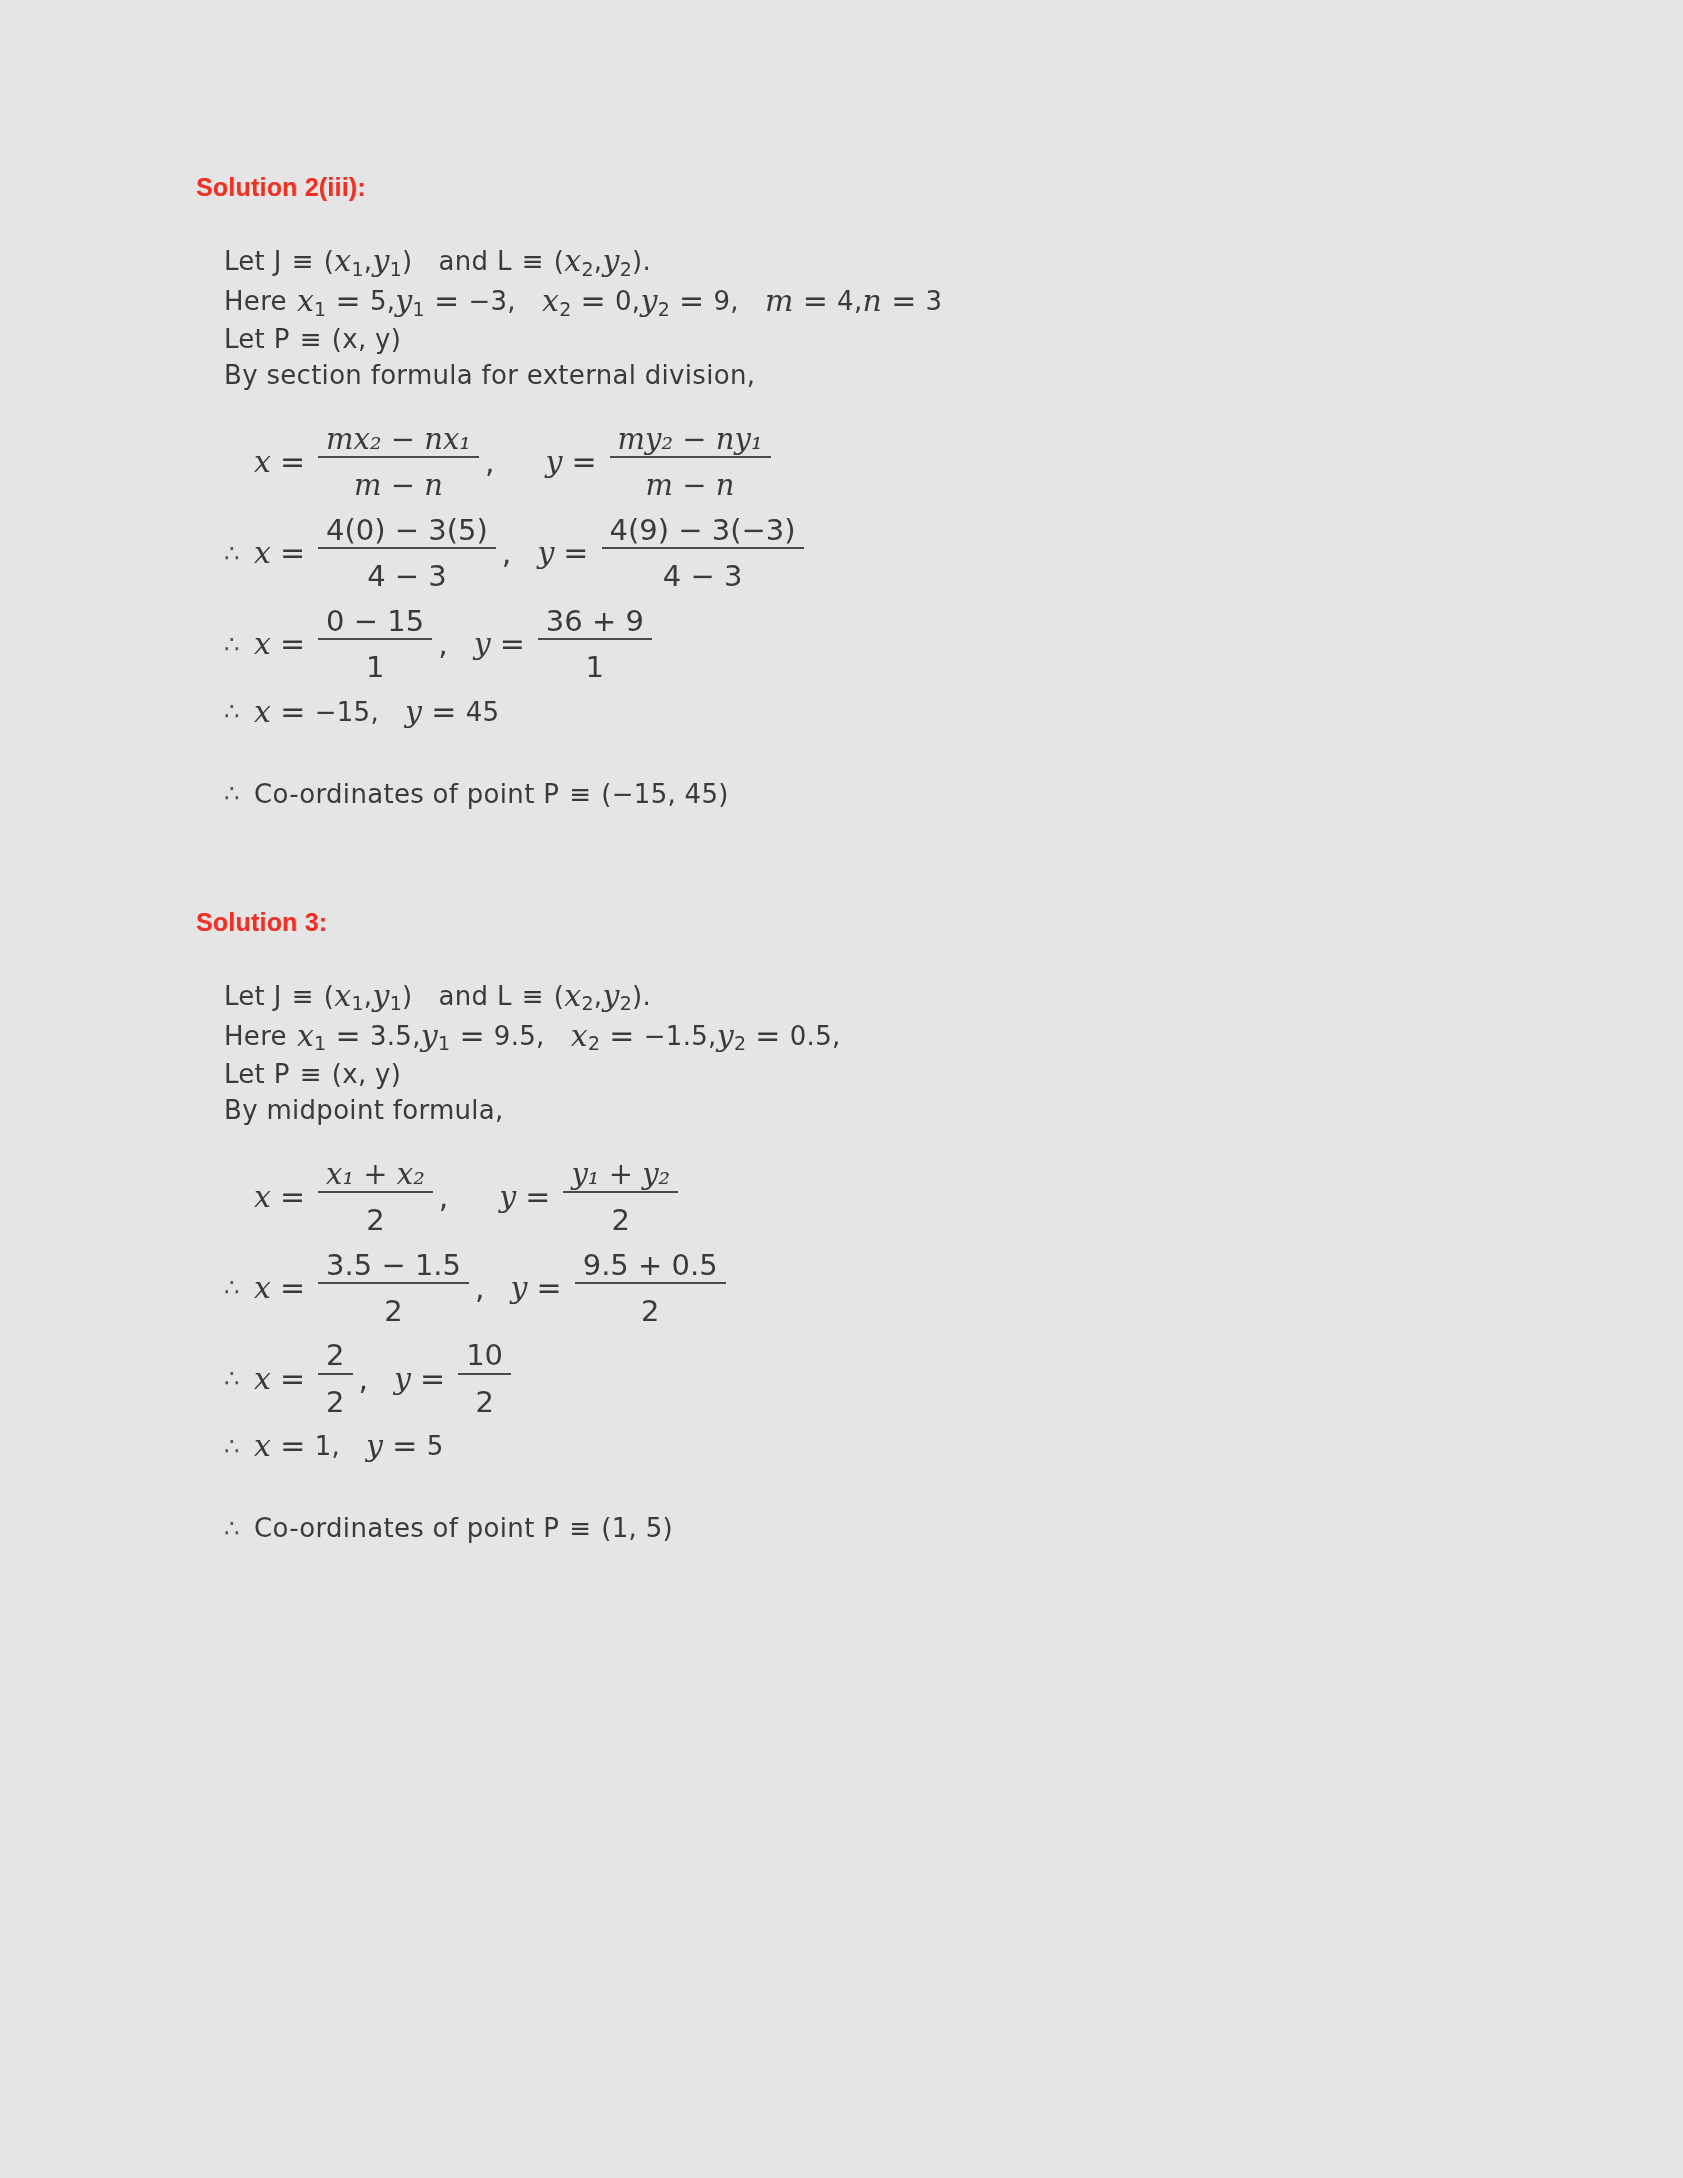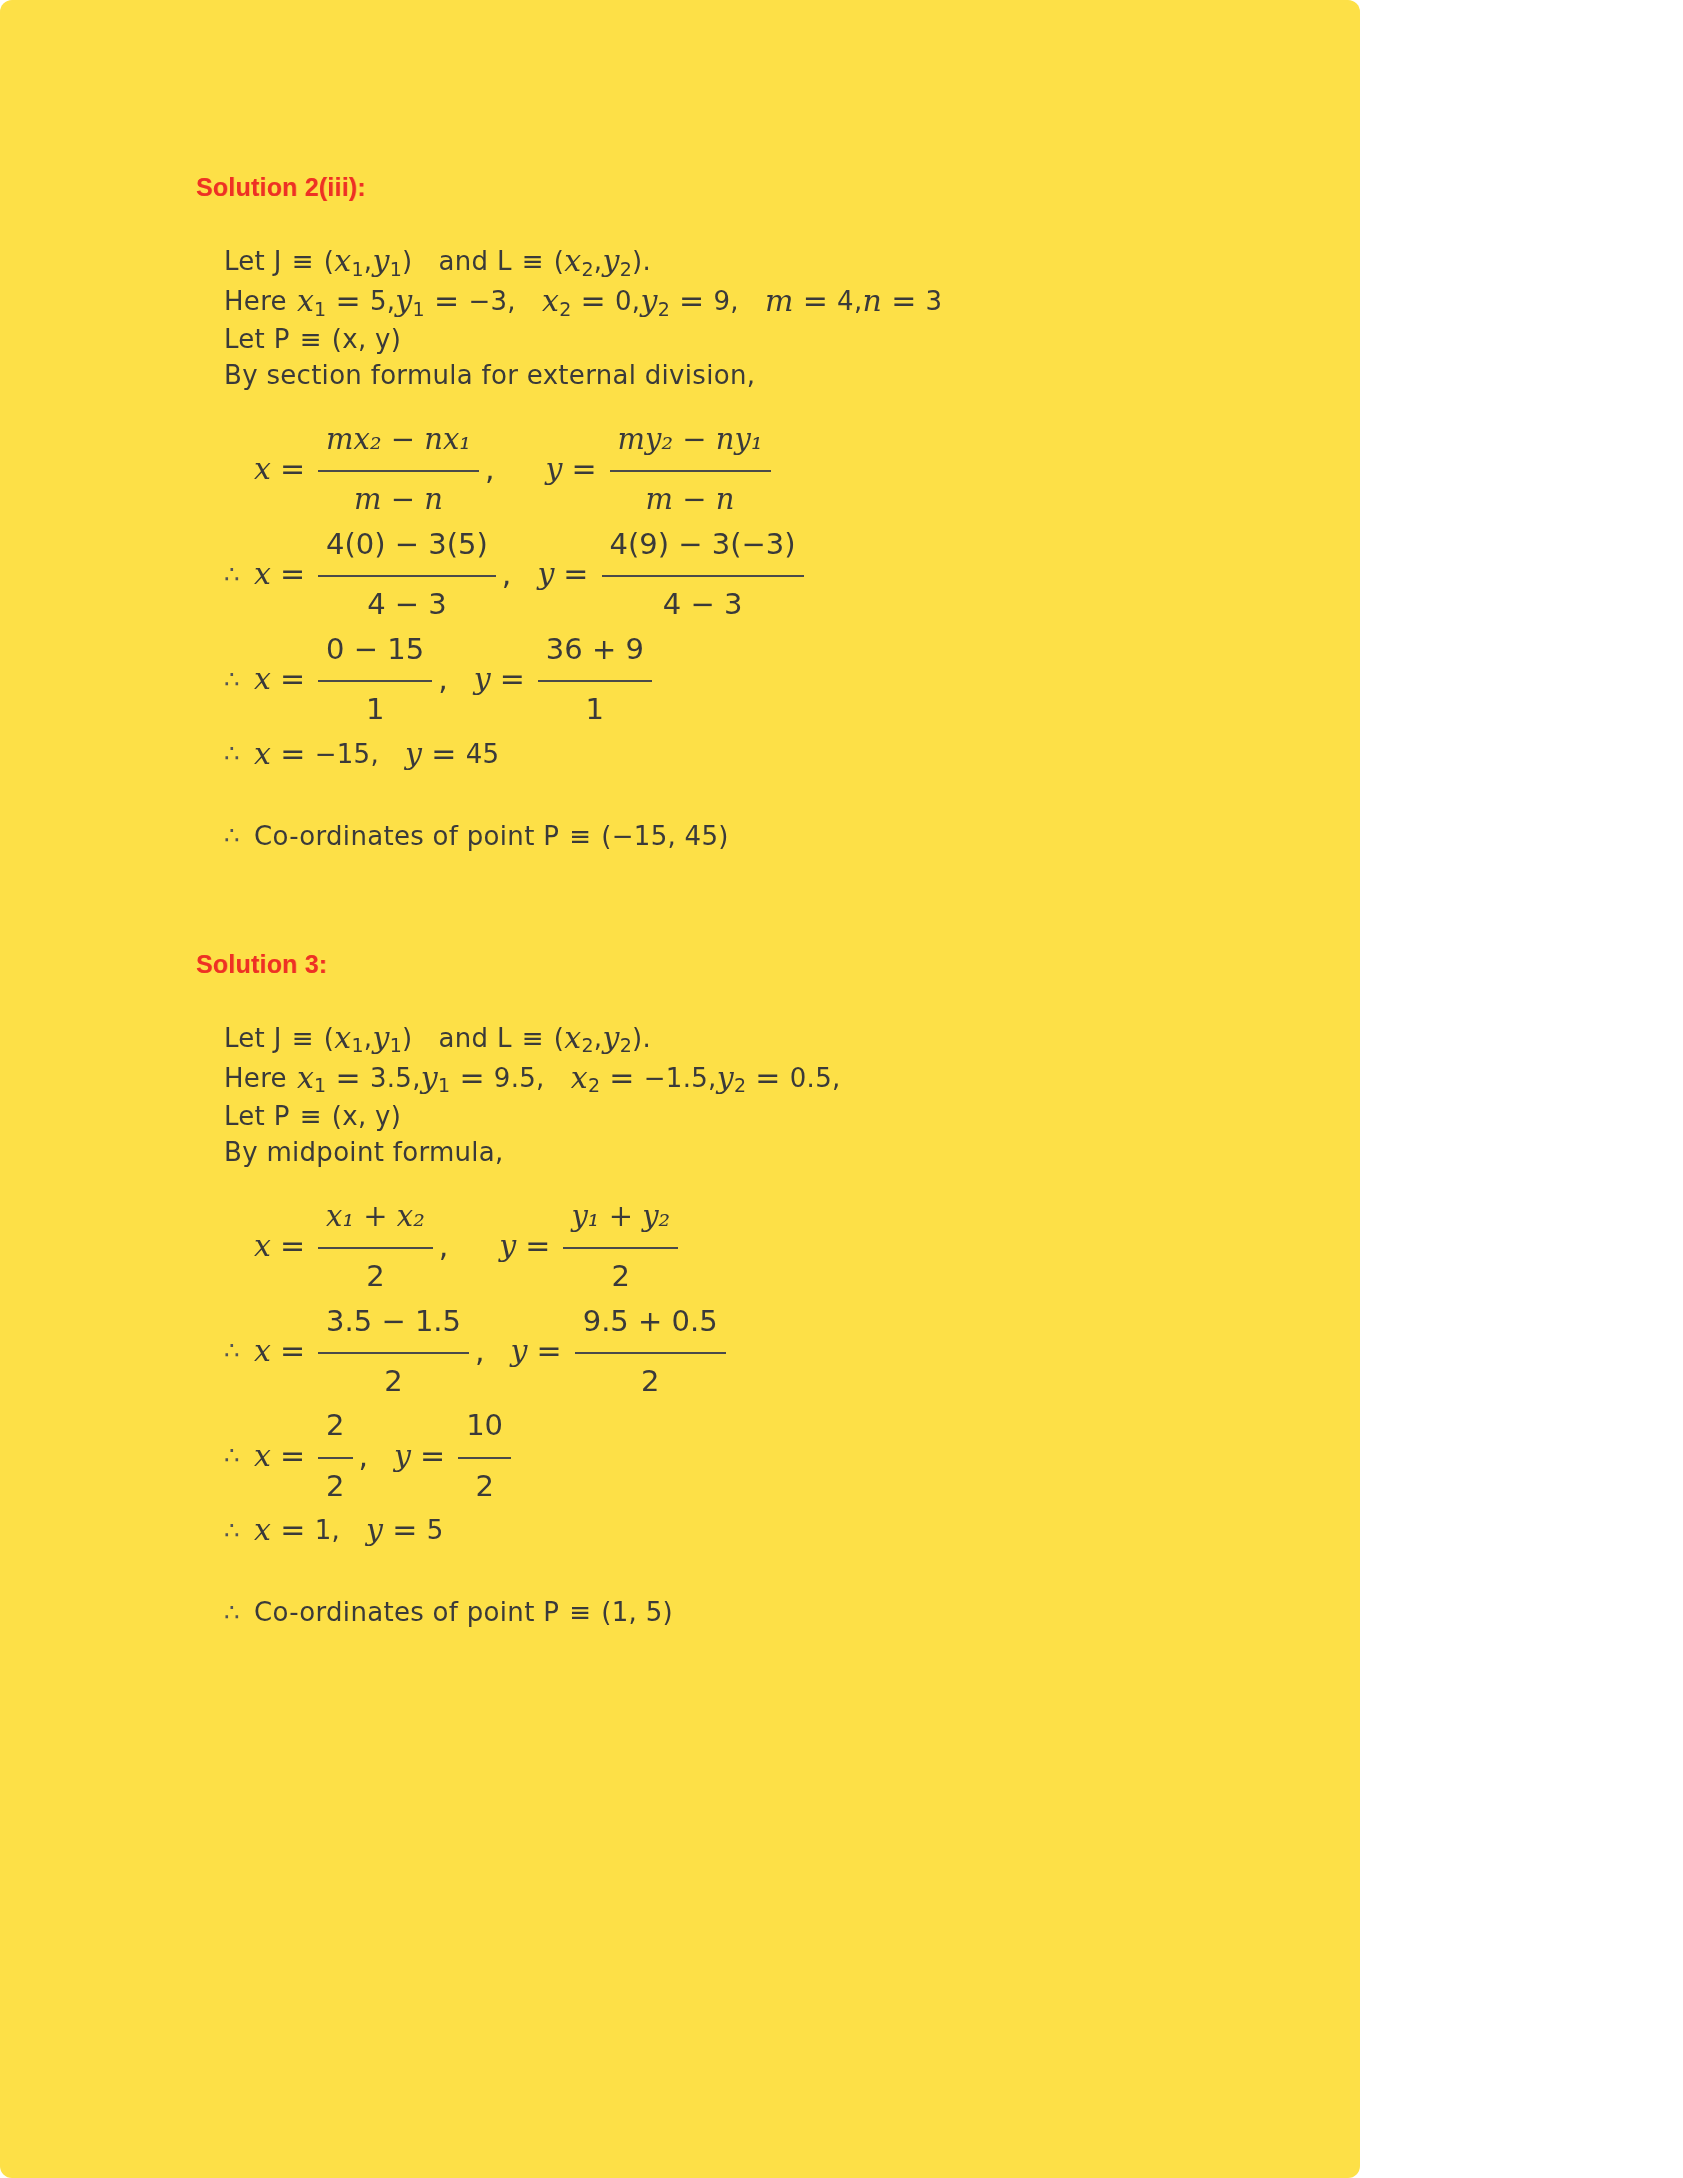--- a/index.html
+++ b/index.html
@@ -10,26 +10,25 @@
   body {
     width: 1683px;
     height: 2178px;
     font-family: "DejaVu Sans", sans-serif;
     color: #2b2b2b;
     position: relative;
     overflow: hidden;
   }
   .page {
     position: relative;
-    width: 1360px;
+    width: 1683px;
     height: 2178px;
-    background: #fde047;
+    background: #e5e5e5;
     padding: 0;
     box-sizing: border-box;
-    border-radius: 12px;
   }
   .content {
     position: absolute;
     left: 196px;
     top: 173px;
     width: 1247px;
   }
 
   
   .sol-heading {
@@ -78,21 +77,21 @@
     margin-bottom: 14px;
   }
   .frac {
     display: inline-flex;
     flex-direction: column;
     align-items: center;
     vertical-align: middle;
     margin: 0 4px;
   }
   .frac .num {
-    padding: 0 8px 16px 8px;
+    padding: 0 8px 2px 8px;
     font-size: 29px;
     line-height: 1.05;
   }
   .frac .bar {
     width: 100%;
     height: 2px;
     background: #4a4a4a;
   }
   .frac .den {
     padding: 12px 8px 0 8px;

